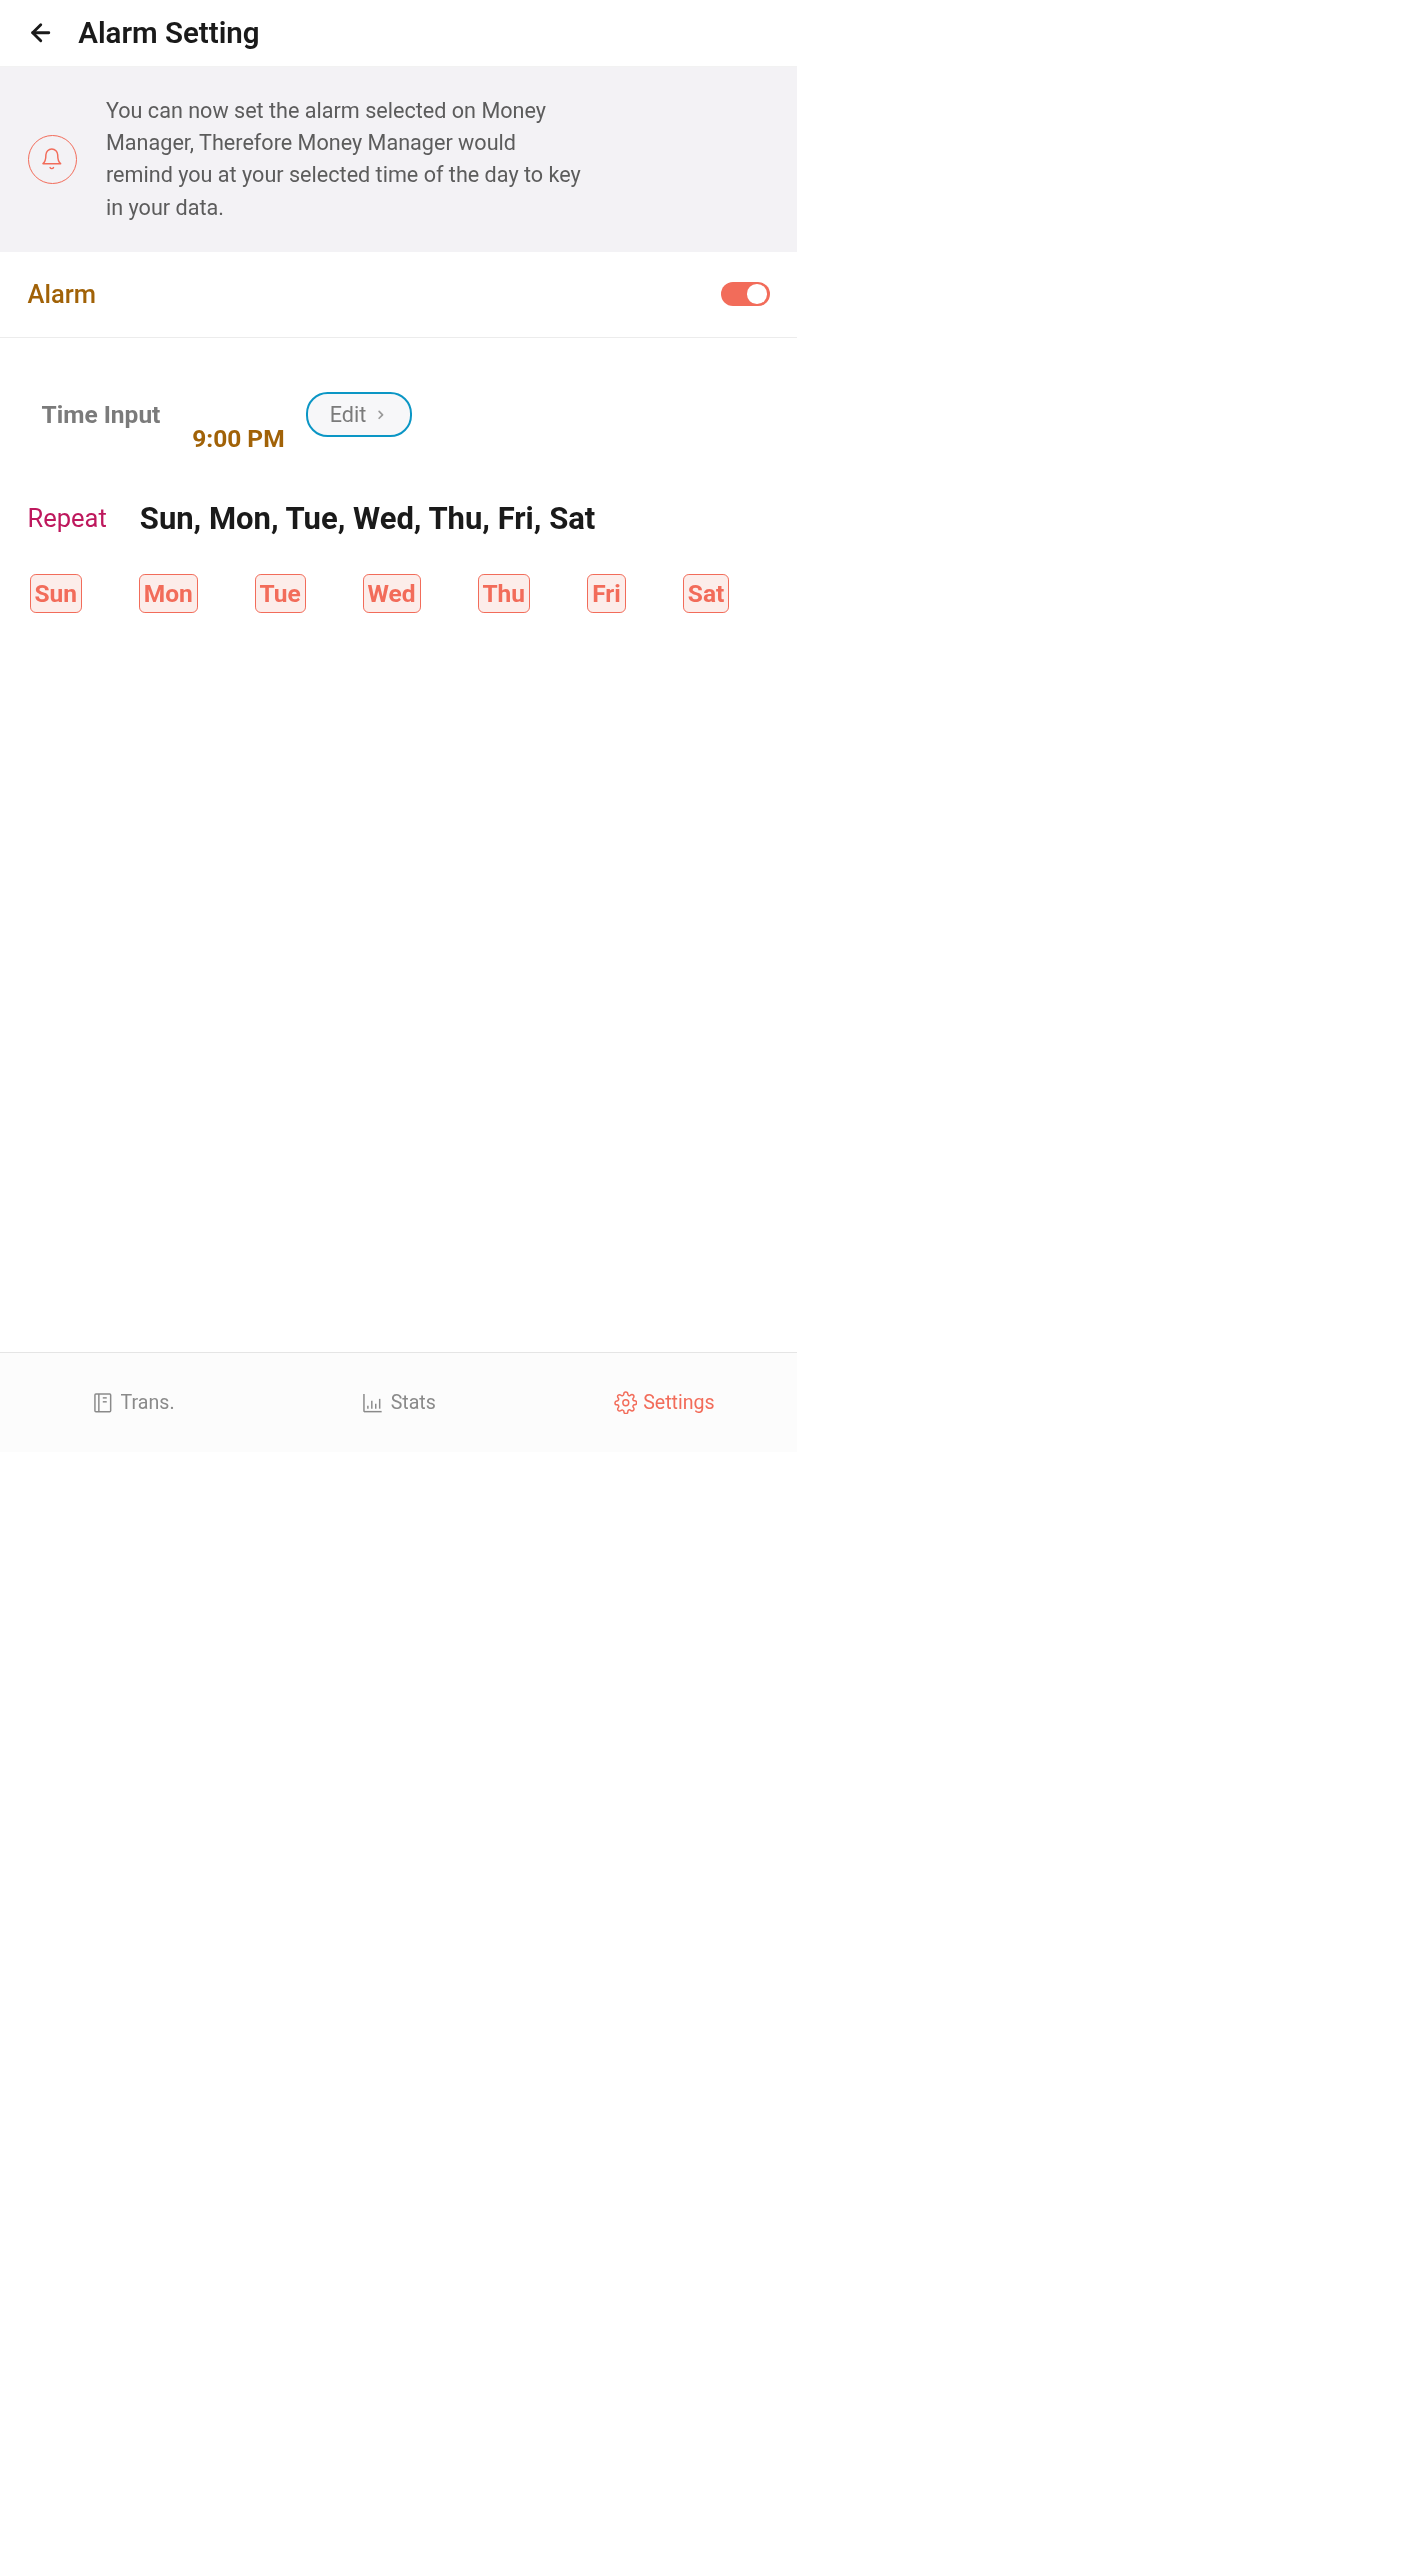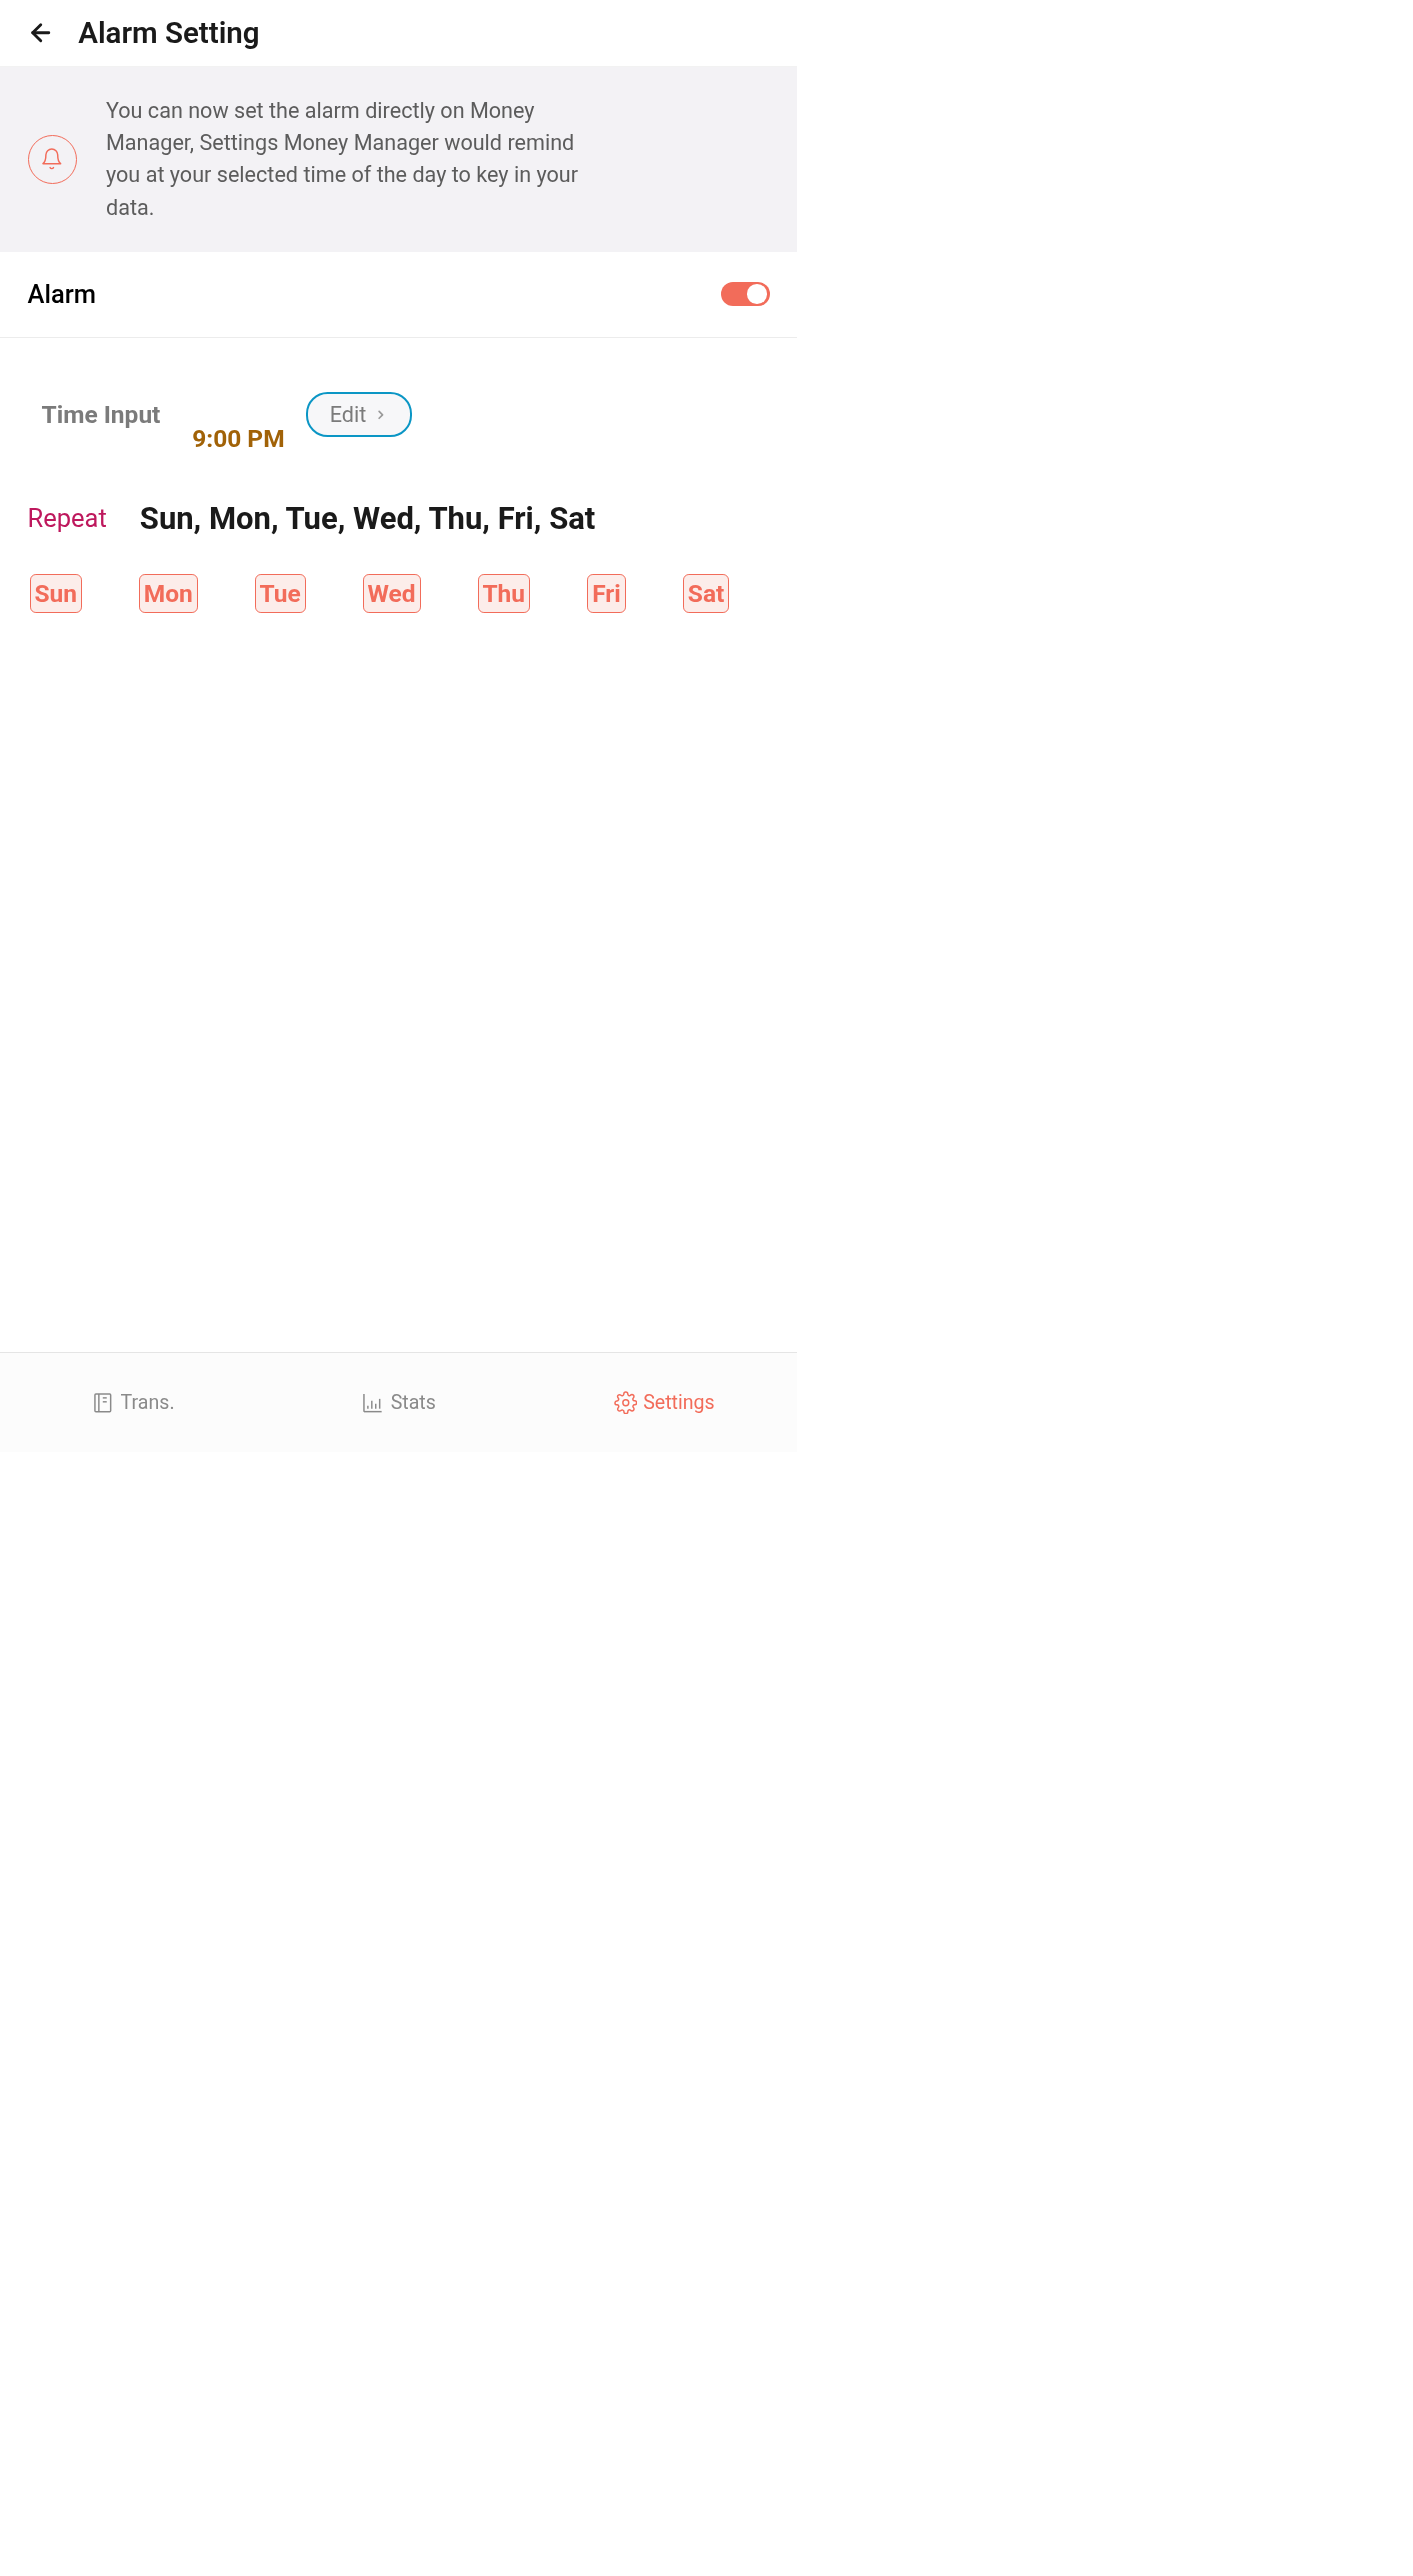--- a/index.html
+++ b/index.html
@@ -75,21 +75,21 @@
     .alarm-row {
       display: flex;
       align-items: center;
       justify-content: space-between;
       padding: 27.5px;
       border-bottom: 1px solid #ececec;
     }
     
     .alarm-label {
       font-size: 25.5px;
-      color: #000000;
+      color: #a16207;
       font-weight: 500;
     }
     
     .toggle {
       width: 49px;
       height: 24.5px;
       background: #f26c5a;
       border-radius: 24.5px;
       position: relative;
     }
@@ -234,21 +234,21 @@
   <div class="page-title">Alarm Setting</div>
 </div>
 
 <div class="info-banner">
   <div class="bell-icon-circle">
     <svg width="23.6" height="23.6" viewBox="0 0 24 24" fill="none" stroke="#f26c5a" stroke-width="1.5" stroke-linecap="round" stroke-linejoin="round">
       <path d="M18 8A6 6 0 0 0 6 8c0 7-3 9-3 9h18s-3-2-3-9"></path>
       <path d="M13.73 21a2 2 0 0 1-3.46 0"></path>
     </svg>
   </div>
-  <div class="info-text">You can now set the alarm directly on Money Manager, Settings Money Manager would remind you at your selected time of the day to key in your data.</div>
+  <div class="info-text">You can now set the alarm selected on Money Manager, Therefore Money Manager would remind you at your selected time of the day to key in your data.</div>
 </div>
 
 <div class="alarm-row">
   <div class="alarm-label">Alarm</div>
   <div class="toggle">
     <div class="toggle-knob"></div>
   </div>
 </div>
 
 <div class="time-row">

